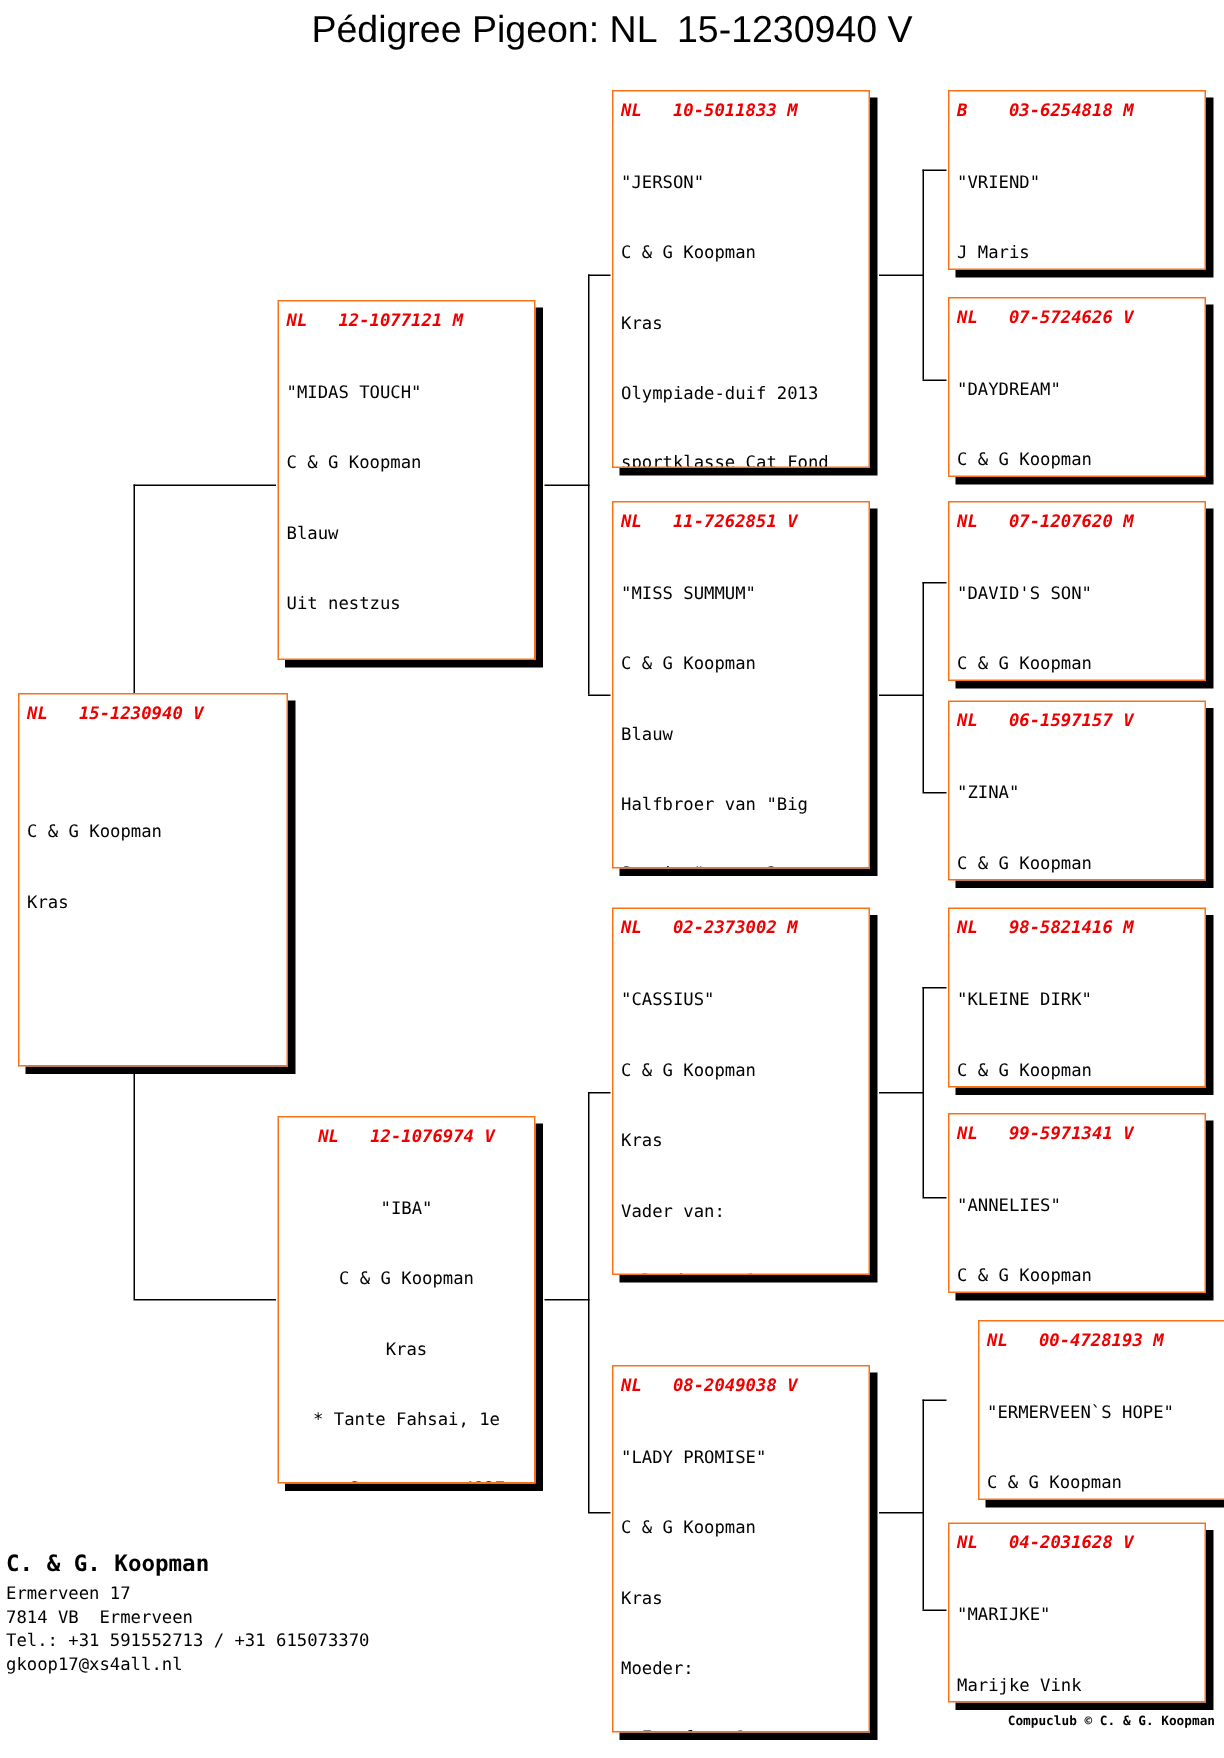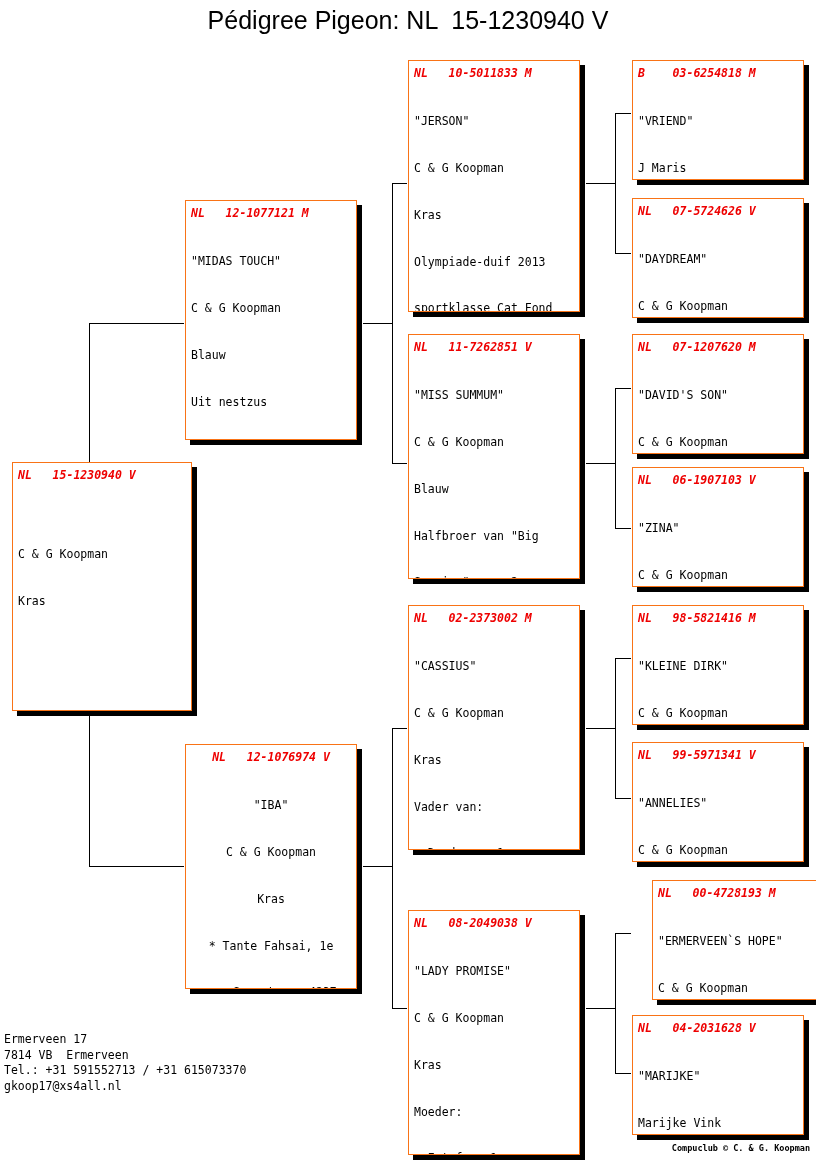--- a/index.html
+++ b/index.html
@@ -289,21 +289,21 @@
     <span class="lines">
       <span class="ln">"DAVID'S SON"</span>
       <span class="ln">C &amp; G Koopman</span>
       
       
       
     </span>
   </div>
 
   <div class="pbox" style="left:632px; top:467px; width:172px; height:120px;">
-    <span class="ring">NL   06-1907103 V</span>
+    <span class="ring">NL   06-1597157 V</span>
     <span class="lines">
       <span class="ln">"ZINA"</span>
       <span class="ln">C &amp; G Koopman</span>
       
       
       
     </span>
   </div>
 
   <div class="pbox" style="left:632px; top:605px; width:172px; height:120px;">
@@ -344,20 +344,21 @@
     <span class="lines">
       <span class="ln">"MARIJKE"</span>
       <span class="ln">Marijke Vink</span>
       
       
       
     </span>
   </div>
 
   <div class="breeder">
+    <span class="bname">C. &amp; G. Koopman</span>
     <span class="bline">Ermerveen 17</span>
     <span class="bline">7814 VB  Ermerveen</span>
     <span class="bline">Tel.: +31 591552713 / +31 615073370</span>
     <span class="bline">gkoop17@xs4all.nl</span>
   </div>
 
   <div class="credit">Compuclub © C. &amp; G. Koopman</div>
 
 </div>
 

